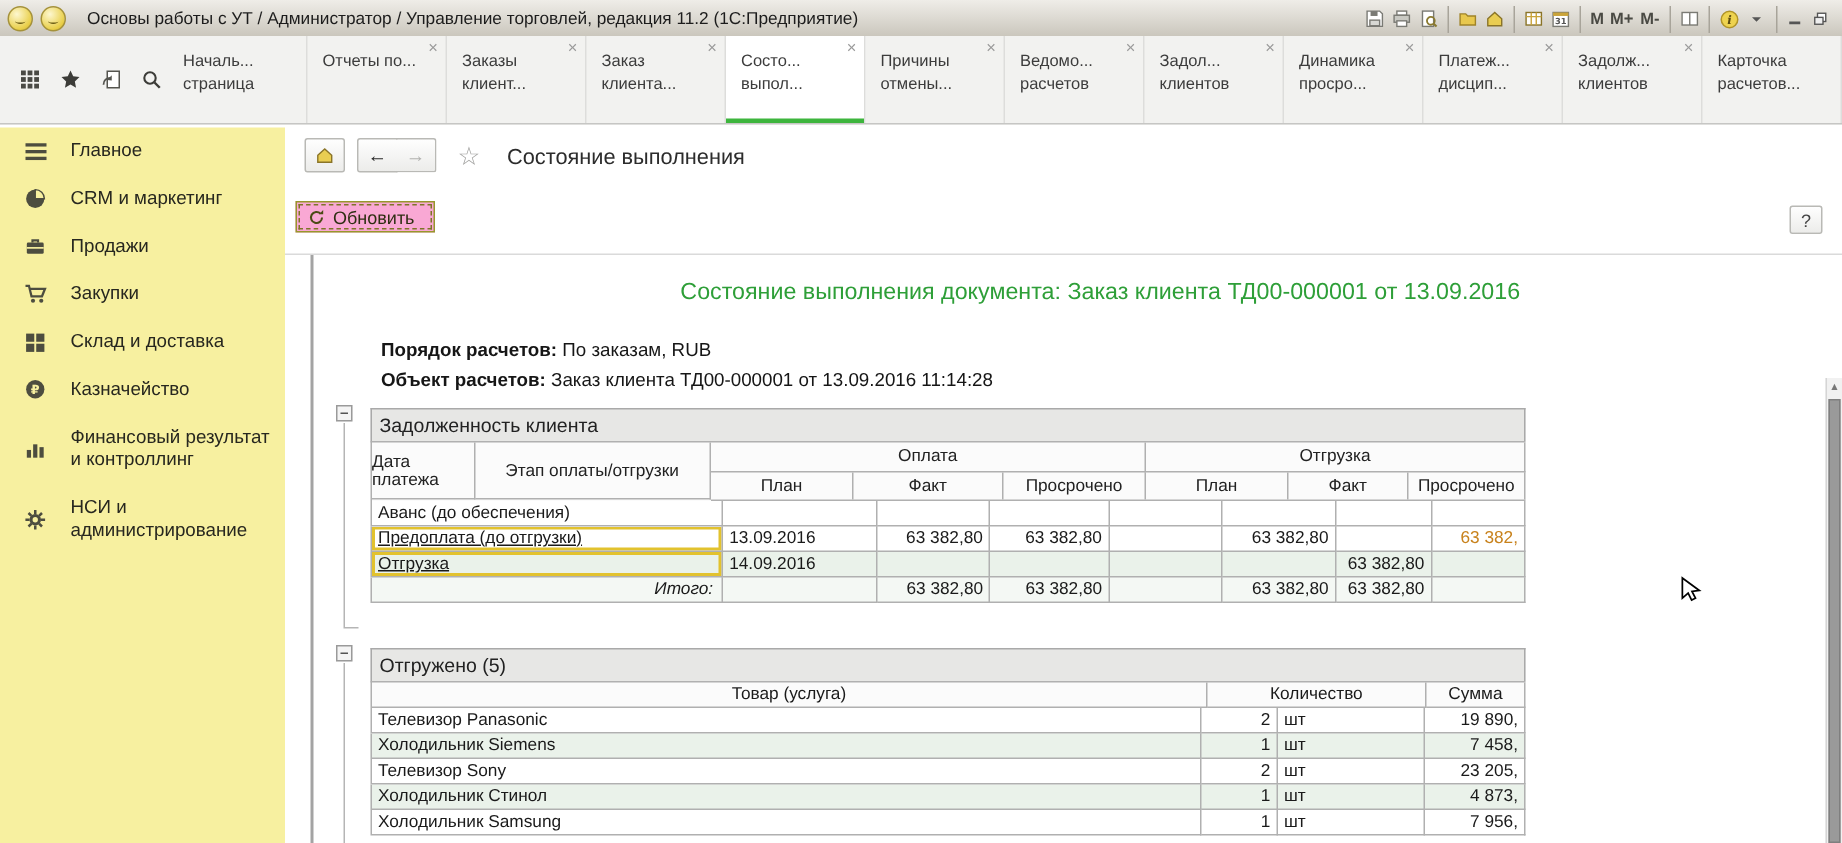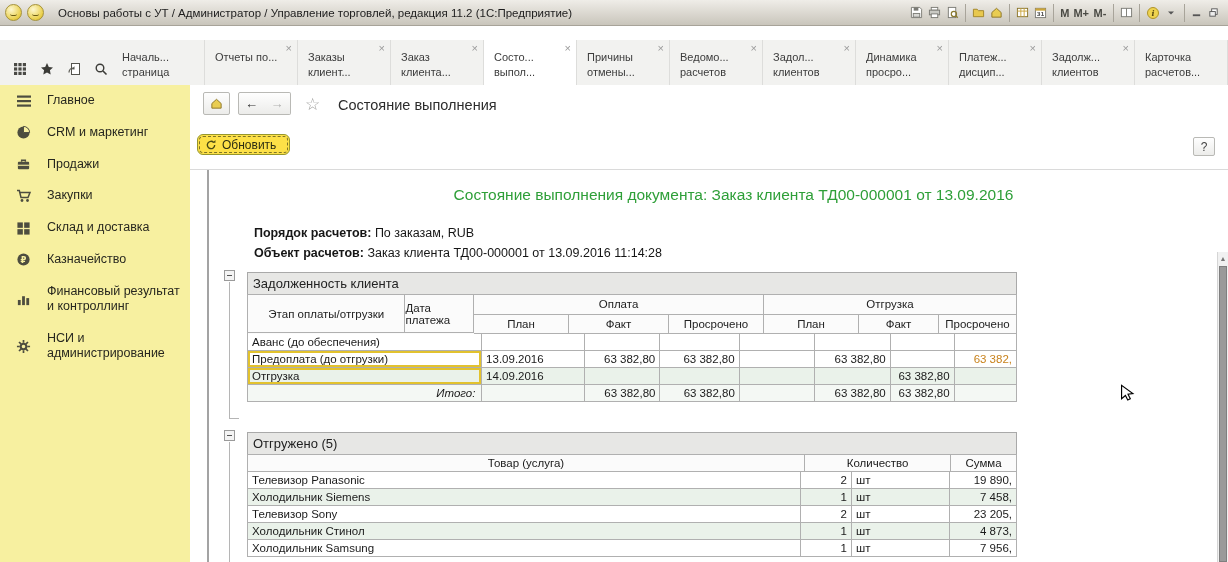--- a/index.html
+++ b/index.html
@@ -16,21 +16,21 @@
   .roundbtn::after { content:""; position:absolute; left:4px; top:7px; width:7px; height:3px;
     border-bottom:1.5px solid #6b5c14; border-radius:50%; }
   #win-title { font-size:11.5px; color:#1c1c1c; margin-left:14px; white-space:nowrap; }
   #tb-icons { margin-left:auto; margin-right:6px; display:flex; align-items:center; }
   .tbi { min-width:18px; height:18px; display:flex; align-items:center; justify-content:center;
     font-size:11px; font-weight:bold; color:#4a4a44; padding:0 2px; }
   .tbi.sep { border-left:1px solid #a8a49a; margin-left:4px; padding-left:6px; }
   .tbi svg { display:block; }
 
   
-  #tabbar { position:absolute; left:0; top:40px; width:1228px; height:59px;
+  #tabbar { position:absolute; left:0; top:24px; width:1228px; height:59px;
     background:#f2f2f0; border-bottom:1px solid #c6c6c4; display:flex; }
   #tab-tools { width:112px; flex:none; display:flex; align-items:center; gap:11px; padding-left:12px; }
   .ttool { width:16px; height:16px; display:flex; align-items:center; justify-content:center; }
   #tabs { display:flex; flex:1; overflow:hidden; }
   .tab { width:93px; flex:none; position:relative; padding:10px 14px 0 10px;
     font-size:11px; line-height:1.4; color:#3c3c3c; border-right:1px solid #dddddb;
     word-wrap:break-word; }
   .tab .x { position:absolute; top:3px; right:5px; font-size:11px; color:#9a9a9a; line-height:1; }
   .tab.active { background:#fff; }
   .tab.active::after { content:""; position:absolute; left:0; right:0; bottom:0; height:3px; background:#3db53d; }
@@ -46,21 +46,21 @@
   #content { position:absolute; left:190px; top:85px; right:0; bottom:0; background:#fff; }
   .navbtn { position:absolute; top:7px; height:23px; border:1px solid #b9b9b5; border-radius:2px;
     background:linear-gradient(#fefefe,#ececea); display:flex; align-items:center; justify-content:center;
     font-size:13px; }
   #btn-home { left:13px; width:27px; }
   #btn-back { left:48px; width:27px; color:#2a2a2a; font-weight:bold; border-radius:2px 0 0 2px; }
   #btn-fwd  { left:74px; width:27px; color:#b2b2b0; font-weight:bold; border-left:none; border-radius:0 2px 2px 0; }
   #nav-star { position:absolute; left:115px; top:9px; font-size:17px; color:#a2a2a0; }
   #page-title { position:absolute; left:148px; top:12px; font-size:14.5px; color:#2c2c2c; }
   #btn-refresh { position:absolute; left:7px; top:49px; height:21px; padding:0 13px 0 7px;
-    background:#fde047; border:1px solid #97972c; border-radius:6px;
+    background:#f9a8d4; border:1px solid #97972c; border-radius:0;
     outline:1px dashed #7e7427; outline-offset:-3px;
     display:flex; align-items:center; gap:5px; font-size:12px; color:#2e2e12; }
   #btn-help { position:absolute; right:13px; top:52px; width:22px; height:19px;
     border:1px solid #b9b9b5; border-radius:2px; background:linear-gradient(#fefefe,#ececea);
     font-size:12px; color:#444; display:flex; align-items:center; justify-content:center; }
   #hsep { position:absolute; left:0; right:0; top:84px; height:1px; background:#dadada; }
 
   
   #report { position:absolute; left:17px; top:85px; right:11px; bottom:0; overflow:hidden;
     border-left:2px solid #a3a3a3; background:#fff; }
@@ -89,21 +89,21 @@
   .c-pp { width:95px; } .c-pf { width:100px; } .c-po { width:95px; }
   .c-sp { width:95px; } .c-sf { width:80px; } .c-so { width:78px; }
   .g-pay { width:290px; } .g-ship { width:253px; }
   .g-pay .gt, .g-ship .gt { border-right:1px solid #b0b0b0; }
   .hgroup .subs .hc:last-child, .hgroup .gt { }
   .drow { display:flex; height:17px; border-left:1px solid #b0b0b0; font-size:11.5px; }
   .drow .dc { padding:1px 4px 0 4px; line-height:15px; white-space:nowrap; }
   .drow .num { text-align:right; }
   #debt-rows > div:nth-of-type(3) { background:#eaf2ea; }
   #debt-rows > div:nth-of-type(4) { background:#f4f8f4; }
-  .drow.sel .c-stage { box-shadow: inset 0 0 0 2px #e2c22e; }
+  .drow.sel .c-stage { box-shadow: inset 0 0 0 2px #e2c22e; text-decoration: underline; }
   .drow.total .c-stage { text-align:right; padding-right:6px;font-style:italic; }
   .drow .c-so { color:#c8821c; }
 
   .c-prod { width:705px; } .c-qty { width:62px; } .c-unit { width:123px; } .c-sum { width:83px; }
   .g-qty { width:185px; }
   #ship-head { display:flex; border-left:1px solid #b0b0b0; border-top:1px solid #b0b0b0;
     background:#fbfbfb; font-size:11.5px; height:18px; }
   #ship-head .hc { display:flex; align-items:center; justify-content:center; }
   #ship-rows > div:nth-of-type(even) { background:#eaf2ea; }
   .srow { display:flex; height:17px; border-left:1px solid #b0b0b0; font-size:11.5px; }
@@ -433,22 +433,22 @@
 
     <div class="grpbox" id="grp1"></div>
     <div class="grpline" id="gl1"></div>
     <div id="gl1f"></div>
     <div class="grpbox" id="grp2"></div>
     <div class="grpline" id="gl2"></div>
 
     <div class="dtable" id="t-debt">
       <div class="band">Задолженность клиента</div>
       <div class="dhead">
+        <div class="hc c-date">Дата платежа</div>
         <div class="hc c-stage">Этап оплаты/отгрузки</div>
-        <div class="hc c-date">Дата платежа</div>
         <div class="hgroup g-pay">
           <div class="gt">Оплата</div>
           <div class="subs">
             <div class="hc c-pp">План</div>
             <div class="hc c-pf">Факт</div>
             <div class="hc c-po">Просрочено</div>
           </div>
         </div>
         <div class="hgroup g-ship">
           <div class="gt">Отгрузка</div>

